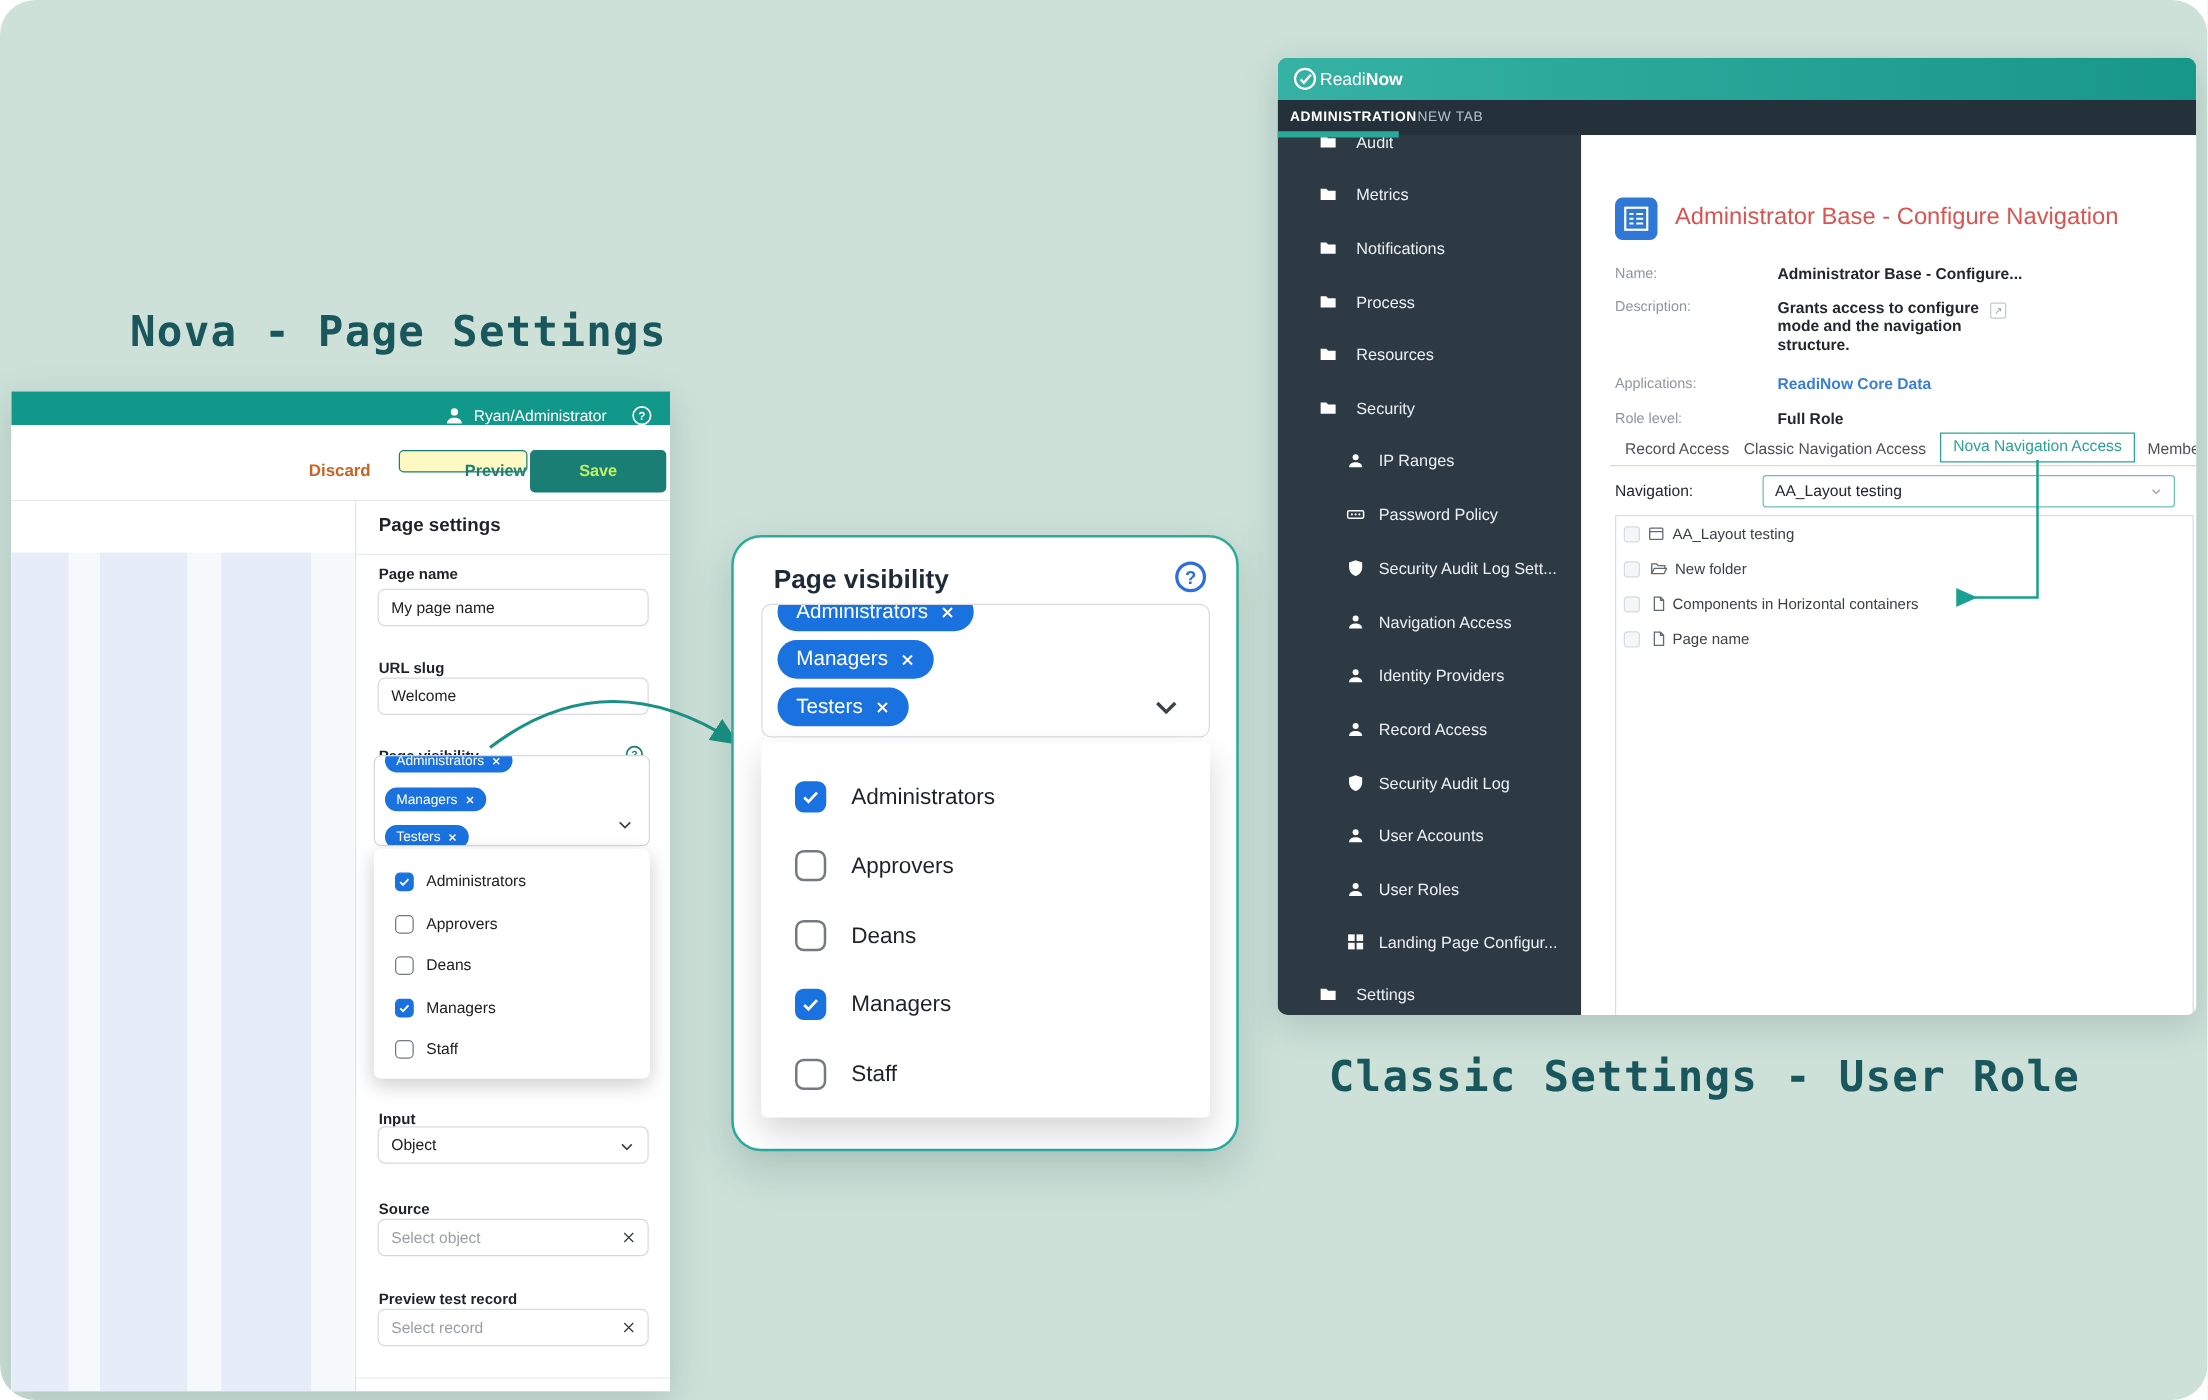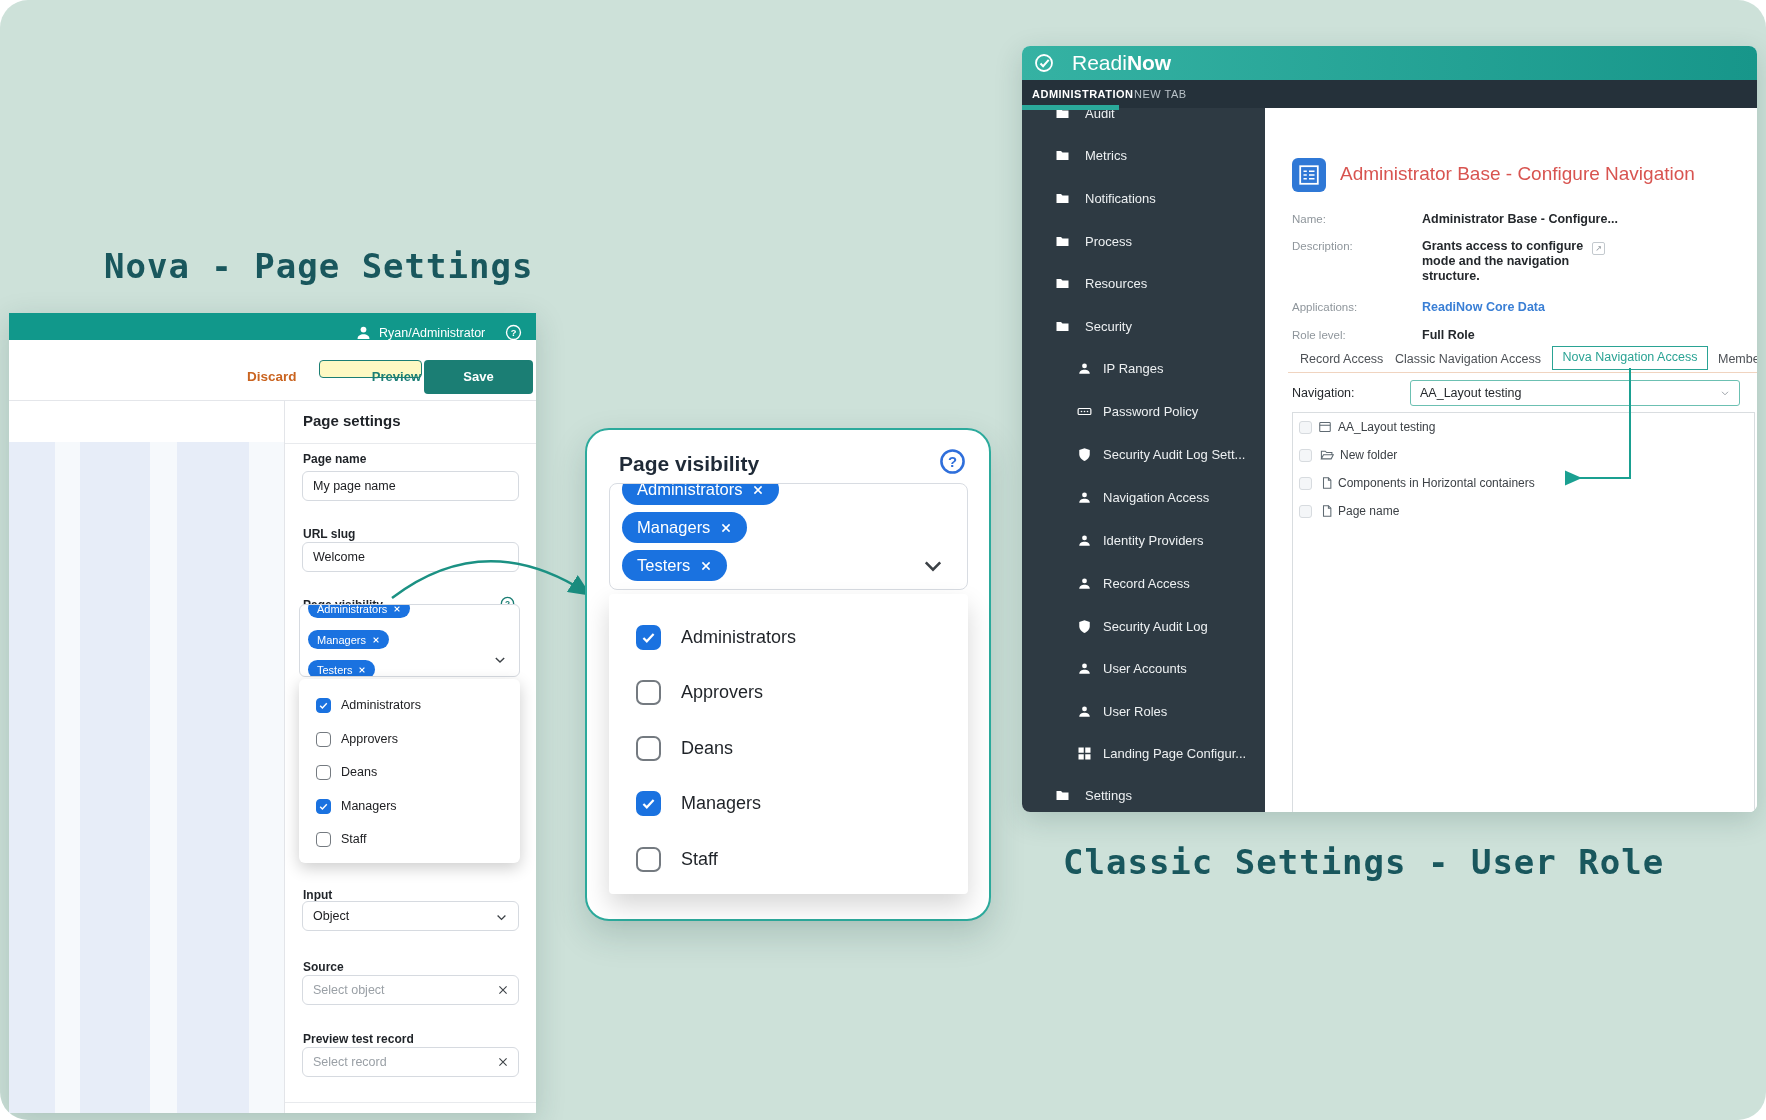--- a/index.html
+++ b/index.html
@@ -23,21 +23,21 @@
   #nova-q { position:absolute; right:14px; top:11px; width:17px; height:17px; }
 
   #nova-toolbar { position:absolute; left:0; top:40px; right:0; height:48px; background:#fff;
                   border-bottom:1px solid #e4e6ea; }
   #discard-btn { position:absolute; left:238px; top:0; height:48px; line-height:48px;
                  color:#ca6420; font-weight:700; font-size:13.5px; cursor:pointer; }
   #preview-btn { position:absolute; left:310px; top:7px; width:103px; height:18px;
                  border:1.5px solid #1b7e74; border-radius:4px; background:#fef9c3; color:#1b7e74;
                  font-weight:700; font-size:13px; text-align:right; line-height:31px; cursor:pointer; }
   #save-btn { position:absolute; left:415px; top:7px; width:109px; height:34px;
-              border-radius:4px; background:#1b7e74; color:#ffffff; font-weight:700; font-size:13px;
+              border-radius:4px; background:#1b7e74; color:#bef264; font-weight:700; font-size:13px;
               text-align:center; line-height:34px; cursor:pointer; }
 
   #nova-canvas { position:absolute; left:0; top:88px; width:275px; bottom:0; background:#fff; }
   .col { position:absolute; top:41px; bottom:0; }
   .col.b { background:#e7edf8; } .col.l { background:#f6f9fc; }
 
   #nova-settings { position:absolute; left:275px; top:88px; right:0; bottom:0;
                    border-left:1px solid #e3e5e9; background:#fff; }
   .ns-label { position:absolute; left:18px; font-size:12px; font-weight:700; color:#1f2328; }
   #ns-heading { position:absolute; left:18px; top:11px; font-size:15px; font-weight:700; color:#1f2328; }
@@ -92,22 +92,22 @@
   .pcb.checked { background:#1a72e0; border-color:#1a72e0; }
   .pcb svg { position:absolute; left:2px; top:2px; width:17px; height:17px; }
   .popt-label { position:absolute; left:72px; font-size:18px; color:#1f2328; }
 
   
   #rn-panel { position:absolute; left:1022px; top:46px; width:735px; height:766px; background:#fff;
               border-radius:8px; overflow:hidden; box-shadow:0 8px 28px rgba(20,60,55,.18); }
   #rn-header { position:absolute; left:0; top:0; right:0; height:34px;
                background:linear-gradient(90deg,#35b2a3,#17968a); }
   #rn-logo { position:absolute; left:12px; top:7px; width:20px; height:20px; }
-  #rn-logo-text { position:absolute; left:50px; top:0; height:34px; line-height:34px;
-                  color:#fff; font-size:21px; }
+  #rn-logo-text { position:absolute; left:34px; top:0; height:34px; line-height:34px;
+                  color:#fff; font-size:14px; }
   #rn-logo-text .b { font-weight:700; }
   #rn-tabbar { position:absolute; left:0; top:34px; right:0; height:28px; background:#25313a; z-index:3; }
   #rn-tab-admin { position:absolute; left:10px; top:0; height:28px; line-height:28px; color:#fff;
                   font-size:11px; font-weight:700; letter-spacing:.5px; cursor:pointer; }
   #rn-tab-underline { position:absolute; left:0; top:25px; width:97px; height:5px; background:#2aa99a; }
   #rn-tab-new { position:absolute; left:112px; top:0; height:28px; line-height:28px; color:#b9c2c8;
                 font-size:11px; letter-spacing:.5px; cursor:pointer; }
 
   #rn-sidebar { position:absolute; left:0; top:62px; width:243px; height:704px; background:#2e3a43; overflow:hidden; }
   .srow { position:absolute; left:0; width:275px; height:20px; display:flex; align-items:center;

